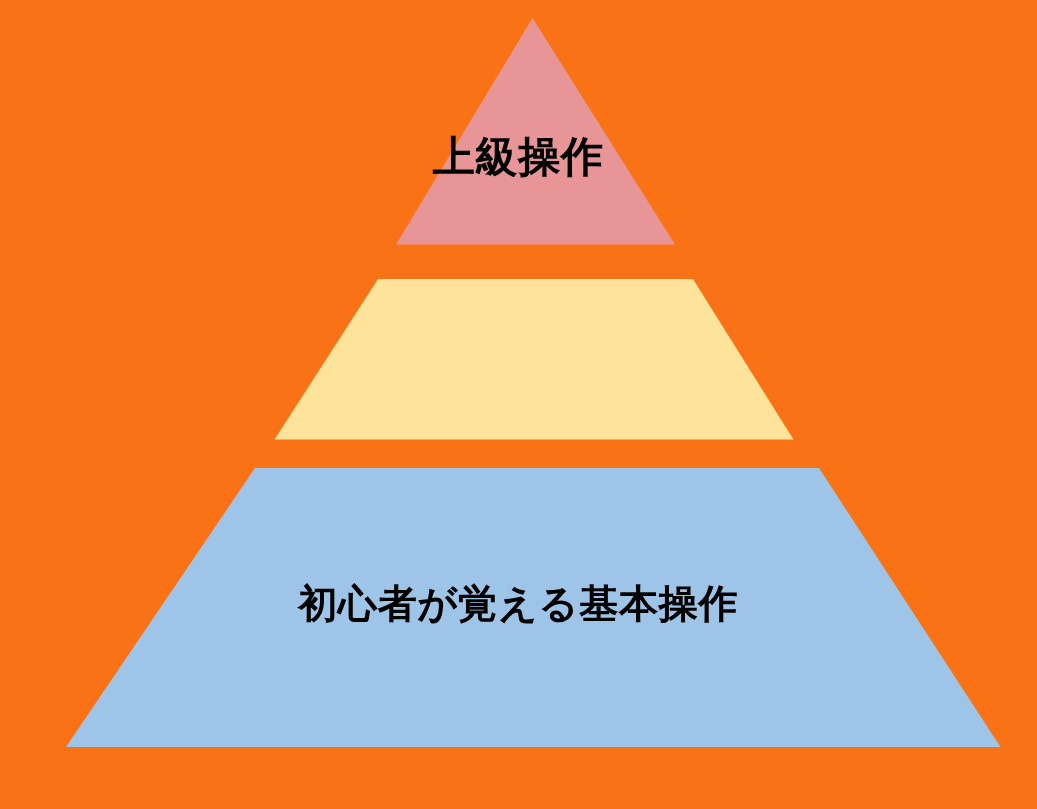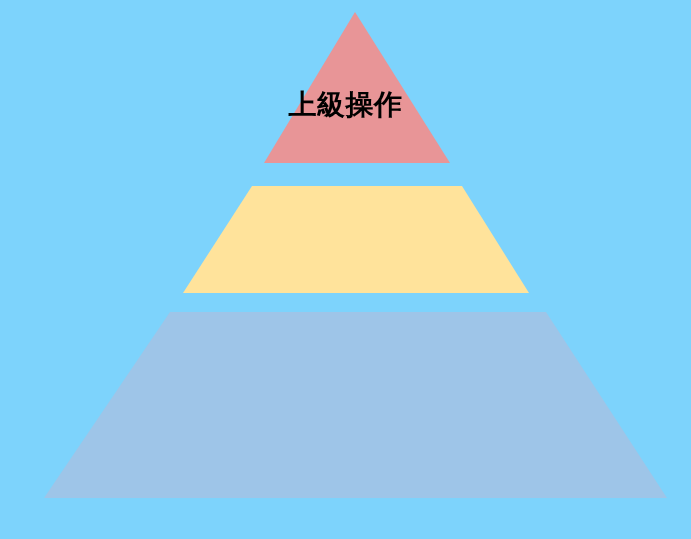--- a/index.html
+++ b/index.html
@@ -49,28 +49,29 @@
   }
   #label-base {
     top: 390px;
     font-size: 26px;
     letter-spacing: 0.5px;
   }
 </style>
 </head>
 <body style="background: rgb(242, 242, 242);">
 
-<div id="pyramid-diagram" style="background: #7dd3fc;">
+<div id="pyramid-diagram" style="background: #f97316;">
 
   <svg id="pyramid-svg" width="691" height="539" viewBox="0 0 691 539">
 
     <polygon id="shape-top" points="355,12 450,163 264,163" fill="#e89597"></polygon>
 
     <polygon id="shape-middle" points="252,186 462,186 529,293 183,293" fill="#ffe39b"></polygon>
 
     <polygon id="shape-base" points="170,312 546,312 667,498 44,498" fill="#9ec5e8"></polygon>
   </svg>
 
   <div id="label-top" class="tier-label" style="color: rgb(0, 0, 0);">上級操作</div>
 
 
+  <div id="label-base" class="tier-label" style="color: rgb(0, 0, 0);">初心者が覚える基本操作</div>
 
 </div>
 
 </body></html>

